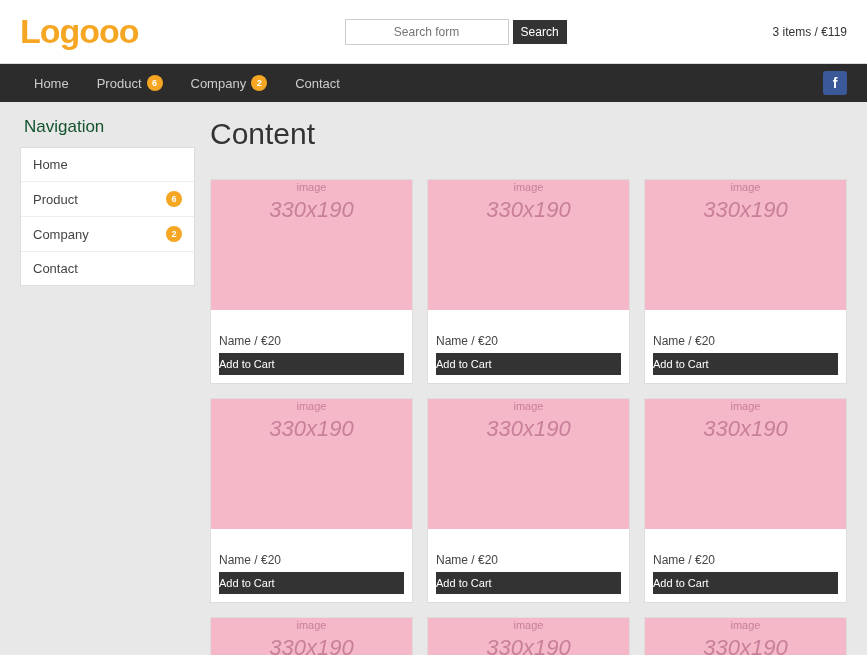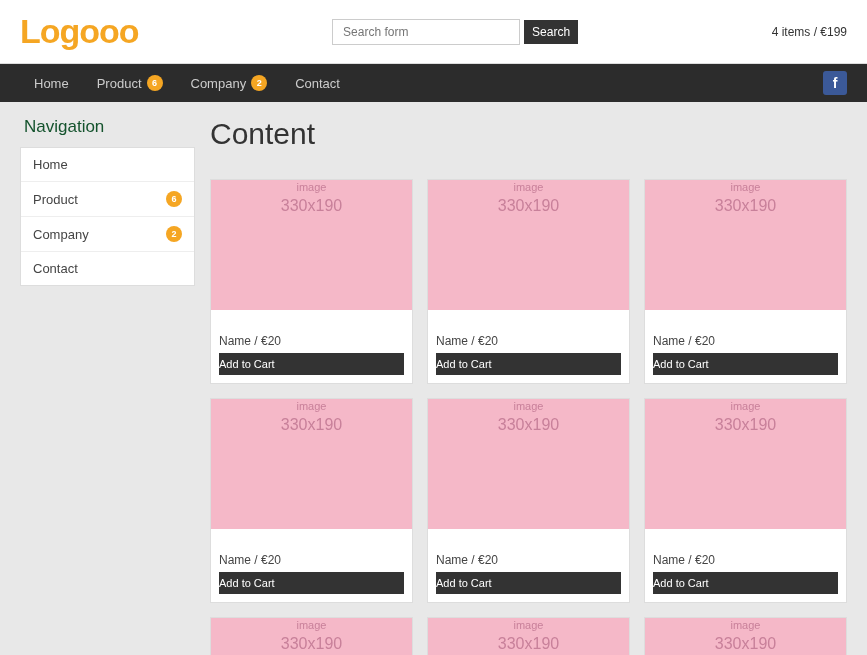--- a/index.html
+++ b/index.html
@@ -37,22 +37,23 @@
     .search-area {
       display: flex;
       align-items: center;
       gap: 4px;
     }
     .search-input {
       border: 1px solid #ccc;
       padding: 5px 10px;
       font-size: 12px;
       color: #aaa;
-      width: 188px;
+      width: 164px;
       outline: none;
+      text-align: center;
     }
     .search-btn {
       background: #333;
       color: #fff;
       border: none;
       padding: 5px 8px;
       font-size: 12px;
       cursor: pointer;
     }
     .cart-info {
@@ -175,23 +176,24 @@
       color: #c07090;
       font-size: 12px;
       line-height: 1.4;
       text-align: center;
     }
     .product-image .img-label {
       font-size: 11px;
       color: #c8809a;
     }
     .product-image .img-size {
-      font-size: 16px;
+      font-size: 22px;
       color: #c8809a;
       font-weight: normal;
+      font-style: italic;
     }
     .product-info {
       padding: 24px 8px 8px 8px;
     }
     .product-name {
       font-size: 12px;
       color: #444;
       margin-bottom: 5px;
     }
     .add-to-cart-btn {
@@ -211,21 +213,21 @@
 <div class="page-wrapper">
 
   <div class="header">
     <div class="logo">
       <span>Logooo</span>
     </div>
     <div class="search-area">
       <input class="search-input" type="text" placeholder="Search form" style="">
       <button class="search-btn">Search</button>
     </div>
-    <div class="cart-info">4 items / €199</div>
+    <div class="cart-info">3 items / €119</div>
   </div>
 
   <div class="navbar">
     <div class="nav-items">
 
     <div class="nav-item">Home</div>
         <div class="nav-item">Product<span class="nav-badge">6</span></div>
         <div class="nav-item">Company<span class="nav-badge">2</span></div>
         <div class="nav-item">Contact</div>
       </div>

